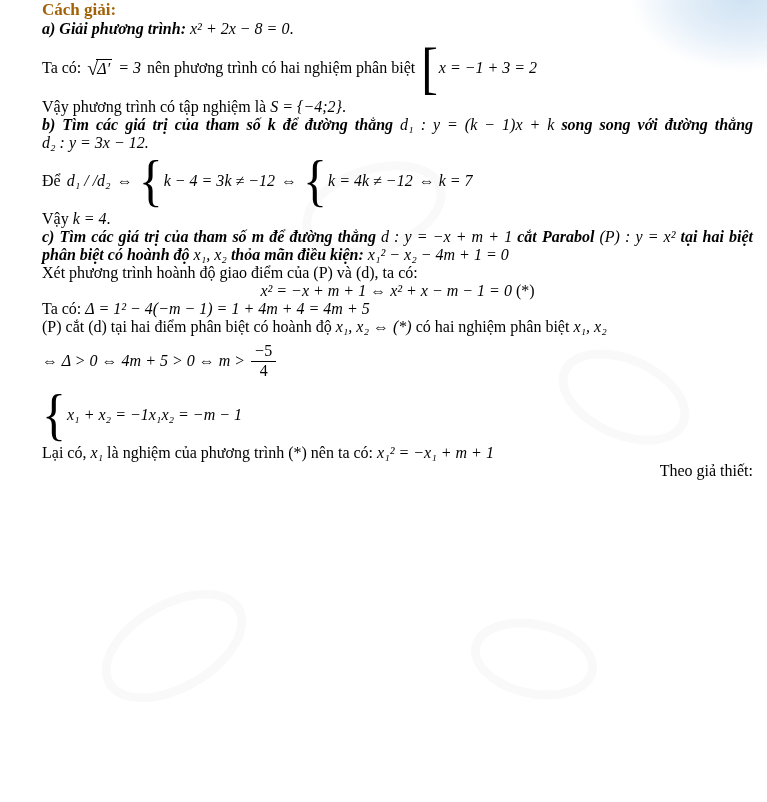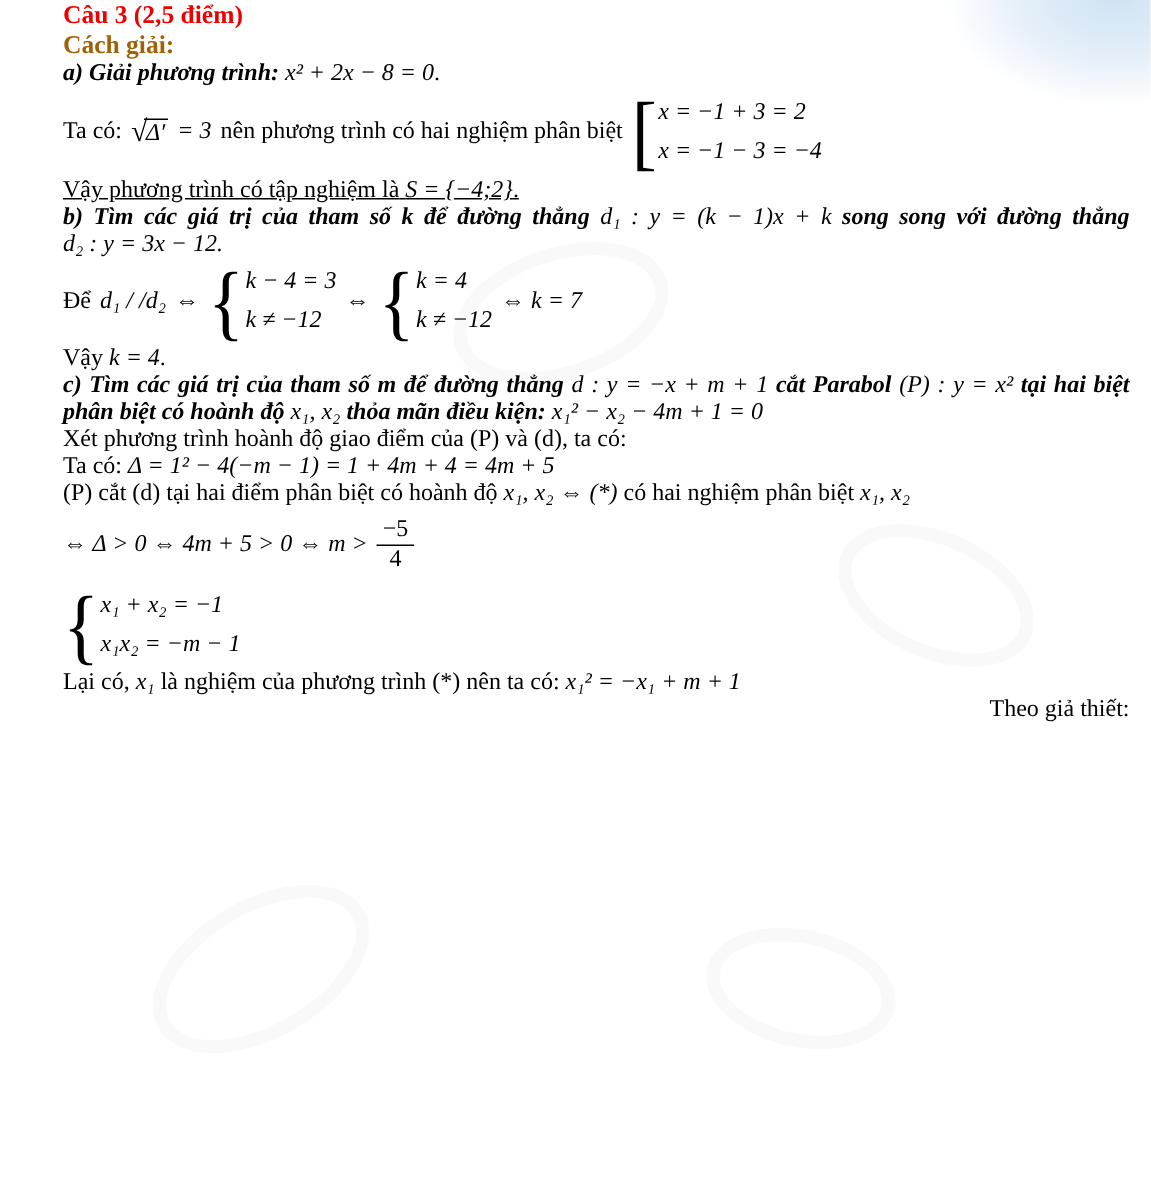--- a/index.html
+++ b/index.html
@@ -33,42 +33,42 @@
   .bi { font-weight: bold; font-style: italic; }
   .m  { font-style: italic; }
   .plain { font-style: normal; }
 
   .fline { display: flex; align-items: center; gap: 6px; white-space: nowrap; }
 
   .jline { text-align: justify; text-align-last: justify; }
 
   .pa-head  { margin-top: 20px; }
   .pa-taco  { margin-top: 6px;  min-height: 60px; }
-  .pa-vay   { margin-top: 8px; text-decoration: underline; }
+  .pa-vay   { margin-top: 8px; }
   .pb-l1    { margin-top: 22px; }
   .pb-l2    { margin-top: 20px; }
   .pb-de    { margin-top: 4px;  min-height: 58px; }
   .pb-vay   { margin-top: 6px; }
   .pc-l1    { margin-top: 22px; }
   .pc-l2    { margin-top: 18px; }
   .pc-xet   { margin-top: 14px; }
   .pc-center{ margin-top: 16px; text-align: center; }
   .pc-delta { margin-top: 18px; }
   .pc-cut   { margin-top: 20px; }
   .pc-cond  { margin-top: 6px;  min-height: 50px; font-family: Liberation Serif, serif; }
   .pc-viet  { margin-top: 8px;  min-height: 58px; }
   .pc-laico { margin-top: 22px; }
   .pc-gt    { margin-top: 16px; text-align: right; }
 
   .system { display: inline-flex; align-items: center; }
   .bracket {
     font-family: "Liberation Serif", serif; font-style: normal; font-weight: 400;
     font-size: 50px; line-height: 0.9; transform: scaleY(1.12); margin-right: 1px;
   }
-  .rows { display: inline-flex; flex-direction: column; }
+  .rows { display: inline-flex; flex-direction: row; }
   .rows .row { line-height: 1.65; white-space: nowrap; }
 
   .sqrt { display: inline-flex; align-items: flex-start; }
   .rad { font-style: normal; font-size: 20px; line-height: 1; margin-top: -1px; }
   .vinculum { border-top: 1.4px solid #000; margin-left: -2px; padding: 0 2px 0 1px; }
 
   .frac { display: inline-flex; flex-direction: column; align-items: center; line-height: 1.15; vertical-align: middle; }
   .frac .num { padding: 0 4px; border-bottom: 1.3px solid #000; }
   .frac .den { padding: 0 4px; }
 </style>
@@ -77,42 +77,40 @@
 
 <div class="page">
   <div class="wm-corner"></div>
   <div class="wm-swirl wm1"></div>
   <div class="wm-swirl wm2"></div>
   <div class="wm-swirl wm3"></div>
   <div class="wm-swirl wm4"></div>
 
   <div class="content">
 
-    <div class="title">Câu 3 (2,5 điểm)</div>
 
     <div class="method">Cách giải:</div>
 
     <div class="pa-head">
       <span class="bi">a) Giải phương trình:</span>
       <span class="m">x² + 2x − 8 = 0</span><span class="plain">.</span>
     </div>
 
     <div class="fline pa-taco">
       <span class="plain">Ta có:</span>
       <span class="sqrt">
           <span class="rad">√</span>
           <span class="vinculum m">Δ′</span>
         </span>
       <span class="m">= 3</span>
       <span class="plain">nên phương trình có hai nghiệm phân biệt</span>
       <span class="system">
         <span class="bracket">[</span>
         <span class="rows">
           <span class="row m">x = −1 + 3 = 2</span>
-          <span class="row m">x = −1 − 3 = −4</span>
         </span>
       </span>
     </div>
 
     <div class="pa-vay">
       <span class="plain">Vậy phương trình có tập nghiệm là</span>
       <span class="m">S = {−4;2}</span><span class="plain">.</span>
     </div>
 
     <div class="pb-l1 jline">
@@ -162,20 +160,24 @@
       <span class="bi">phân biệt có hoành độ</span>
       <span class="m">x₁, x₂</span>
       <span class="bi">thỏa mãn điều kiện:</span>
       <span class="m">x₁² − x₂ − 4m + 1 = 0</span>
     </div>
 
     <div class="pc-xet">
       <span class="plain">Xét phương trình hoành độ giao điểm của (P) và (d), ta có:</span>
     </div>
 
+    <div class="pc-center">
+      <span class="m">x² = −x + m + 1 ⇔ x² + x − m − 1 = 0</span>
+      <span class="plain">(*)</span>
+    </div>
 
     <div class="pc-delta">
       <span class="plain">Ta có:</span>
       <span class="m">Δ = 1² − 4(−m − 1) = 1 + 4m + 4 = 4m + 5</span>
     </div>
 
     <div class="pc-cut">
       <span class="plain">(P) cắt (d) tại hai điểm phân biệt có hoành độ</span>
       <span class="m">x₁, x₂ ⇔ (*)</span>
       <span class="plain">có hai nghiệm phân biệt</span>

